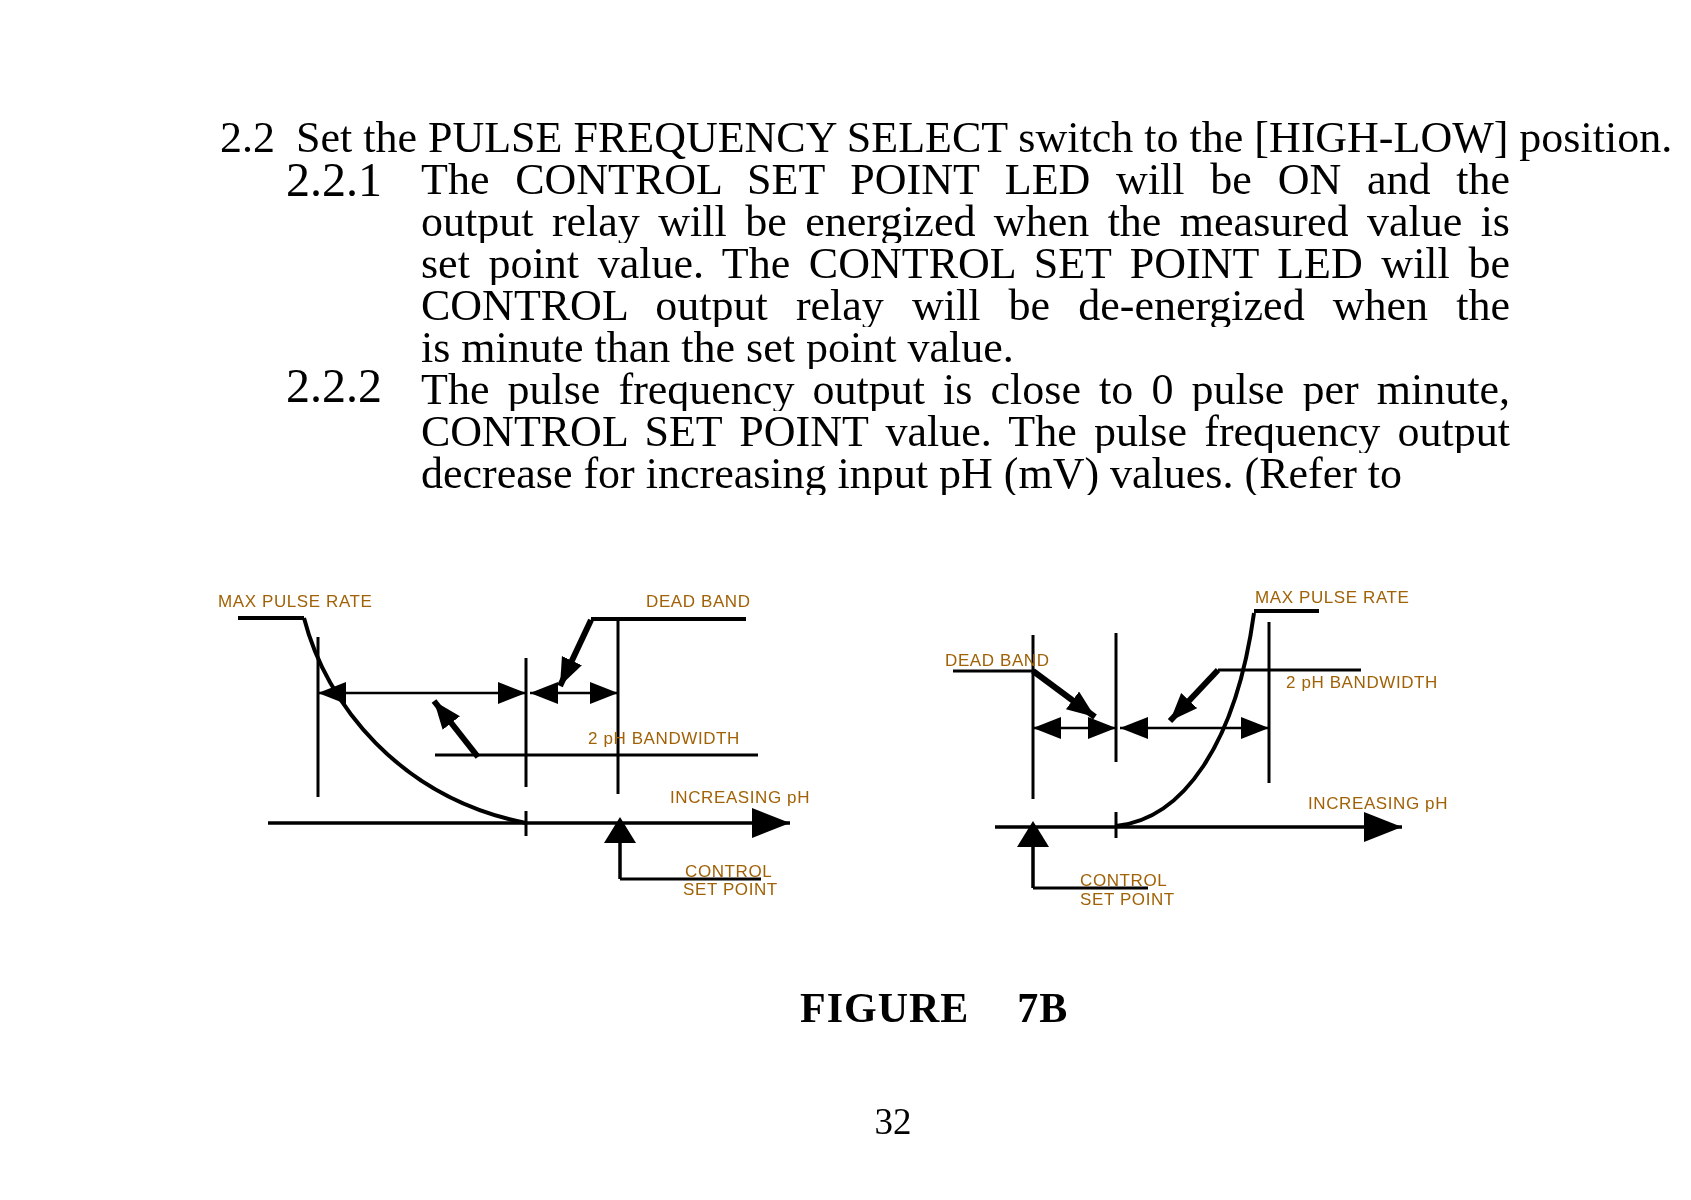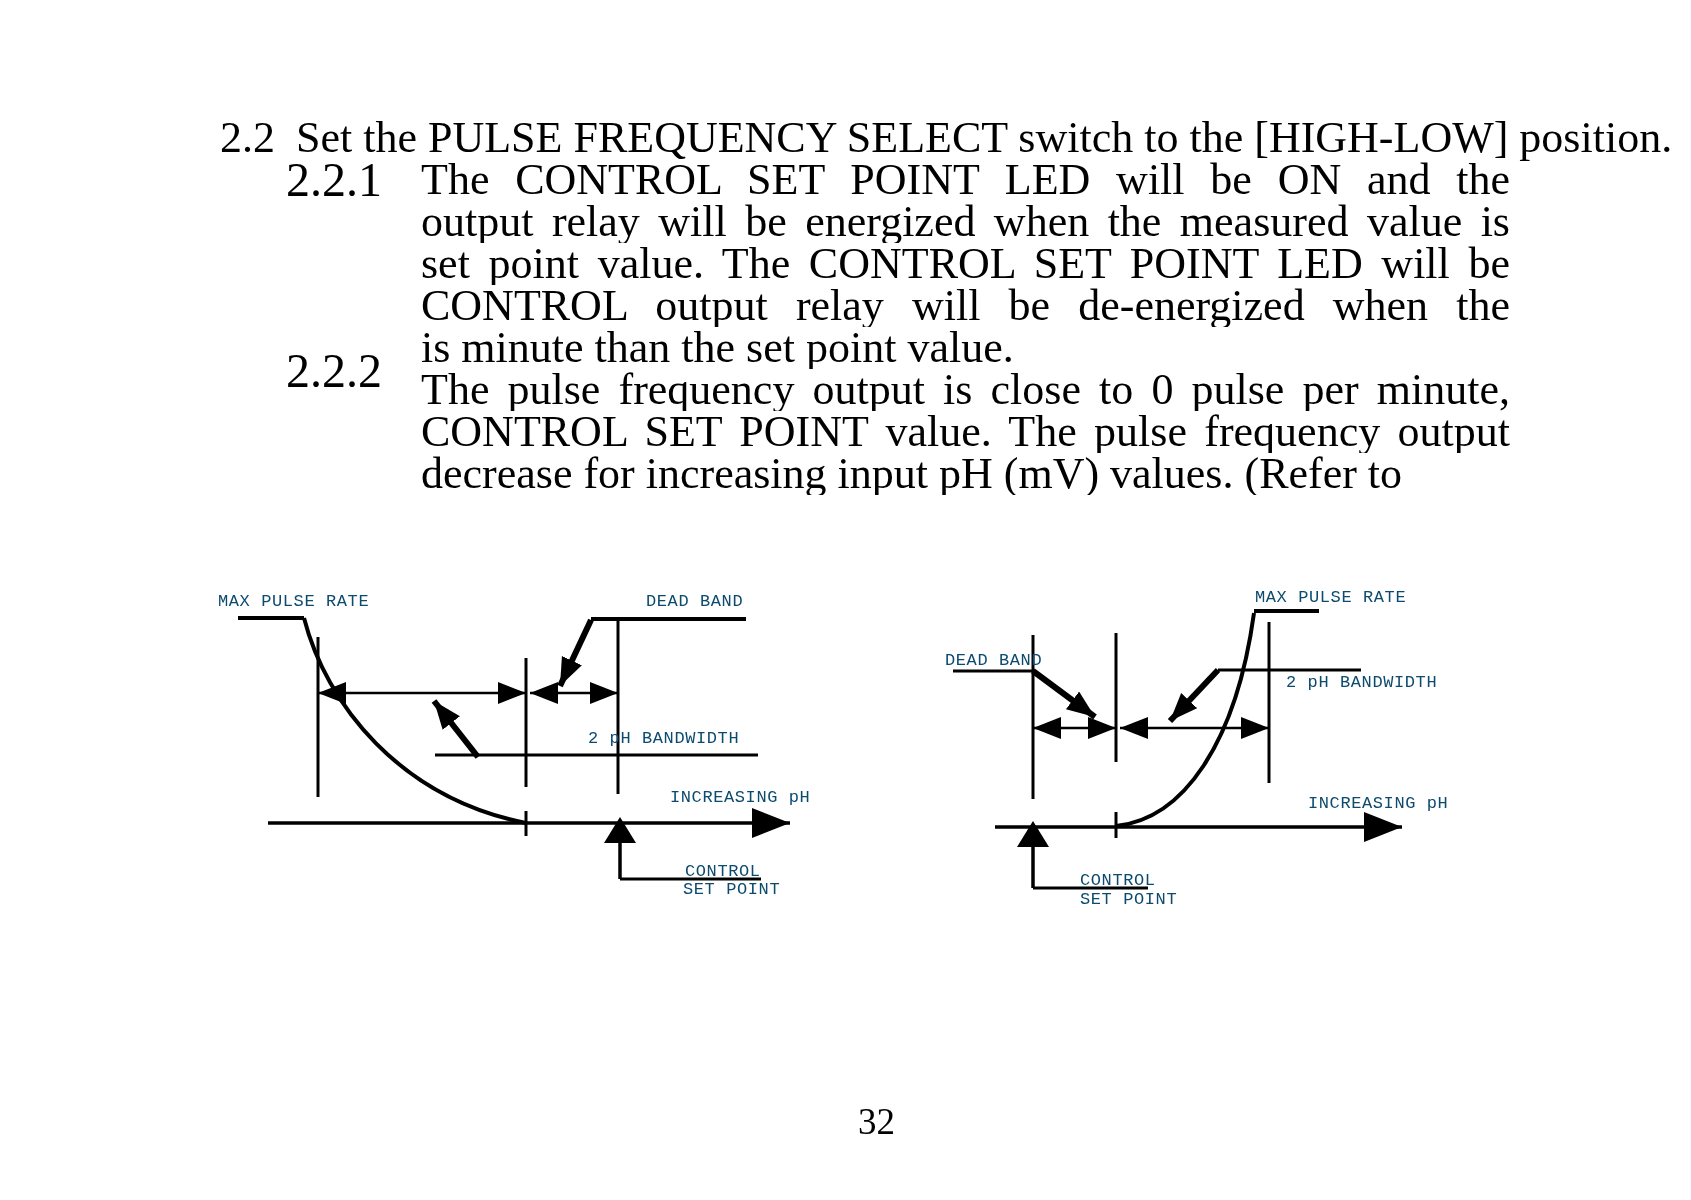--- a/index.html
+++ b/index.html
@@ -8,38 +8,38 @@
     font-family:"Liberation Serif","DejaVu Serif",serif;color:#000;
     overflow:hidden;
     margin-left:48px;
   }
   
   .bodytext{font-size:44px;line-height:42px;white-space:nowrap;}
   .heading-line{position:absolute;top:117px;left:172px;}
   .head-num{display:inline-block;width:76px;}
   .para-num{position:absolute;left:238px;font-size:48px;line-height:42px;}
   .num-221{top:159px;}
-  .num-222{top:350px;}
+  .num-222{top:365px;}
   .textcol{position:absolute;left:373px;top:159px;width:1089px;}
   .tline{height:42px;line-height:42px;font-size:44px;overflow:hidden;}
   .jl{text-align:justify;white-space:normal;}
   .jl::after{content:"";display:inline-block;width:100%;height:0;}
   
   .diagram-svg{position:absolute;left:0;top:0;}
   .dlabel{
     position:absolute;font-size:17px;line-height:16px;letter-spacing:0.6px;
-    font-family:Liberation Mono, monospace;color:#0c4a6e;white-space:nowrap;
+    font-family:Liberation Sans, sans-serif;color:#a16207;white-space:nowrap;
   }
   
   .fig-caption{
     position:absolute;left:752px;top:984px;font-size:42px;font-weight:bold;
     letter-spacing:1px;white-space:nowrap;
   }
   .fig-caption .w2{margin-left:48px;}
-  .pagenum{position:absolute;left:810px;top:1100px;width:70px;font-size:37px;}
+  .pagenum{position:absolute;left:810px;top:1100px;width:70px;text-align:center;font-size:37px;}
 </style>
 </head>
 <body>
 
 <div class="page">
 
   <div class="bodytext heading-line">
     <span class="head-num">2.2</span><span>Set the PULSE FREQUENCY SELECT switch to the [HIGH-LOW] position.</span>
   </div>
 
@@ -116,16 +116,19 @@
   <div class="dlabel" style="left:637px;top:864px;">CONTROL</div>
   <div class="dlabel" style="left:635px;top:882px;">SET POINT</div>
 
   <div class="dlabel" style="left:1207px;top:590px;">MAX PULSE RATE</div>
   <div class="dlabel" style="left:897px;top:653px;">DEAD BAND</div>
   <div class="dlabel" style="left:1238px;top:675px;">2 pH BANDWIDTH</div>
   <div class="dlabel" style="left:1260px;top:796px;">INCREASING pH</div>
   <div class="dlabel" style="left:1032px;top:873px;">CONTROL</div>
   <div class="dlabel" style="left:1032px;top:892px;">SET POINT</div>
 
+  <div class="fig-caption">
+    <span>FIGURE</span><span class="w2">7B</span>
+  </div>
 
   <div class="pagenum">32</div>
 
 </div>
 
 </body></html>

